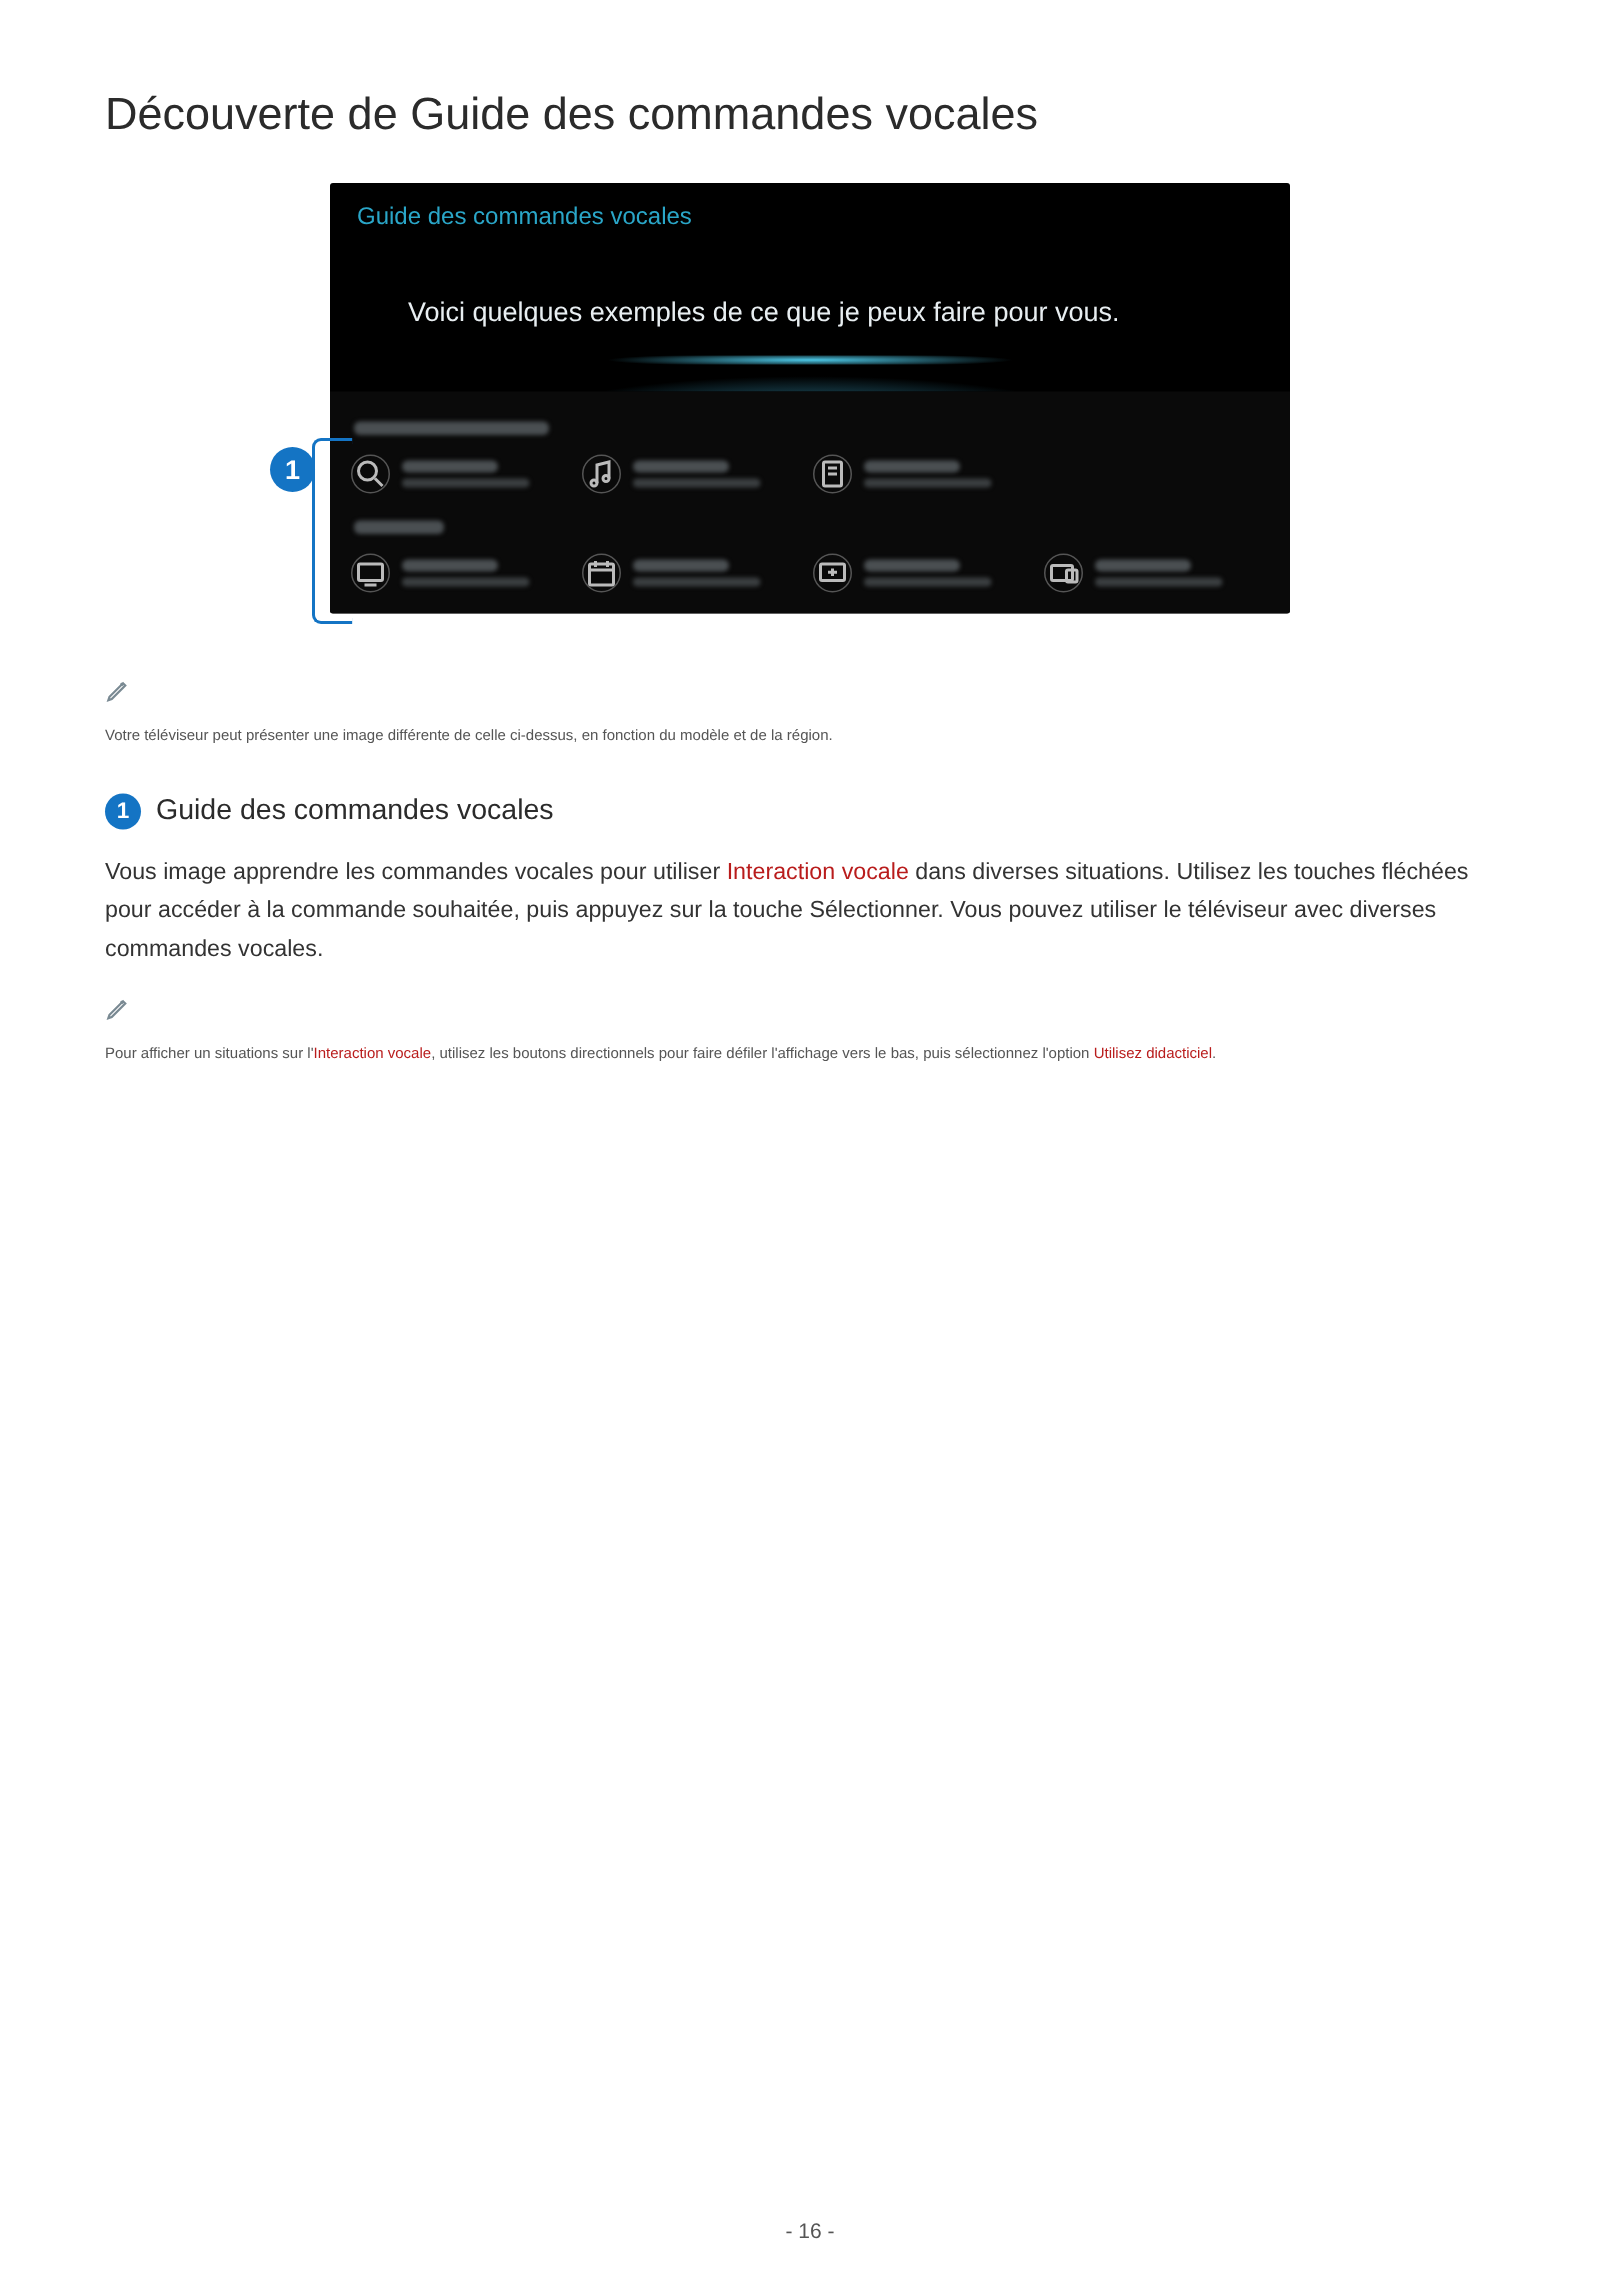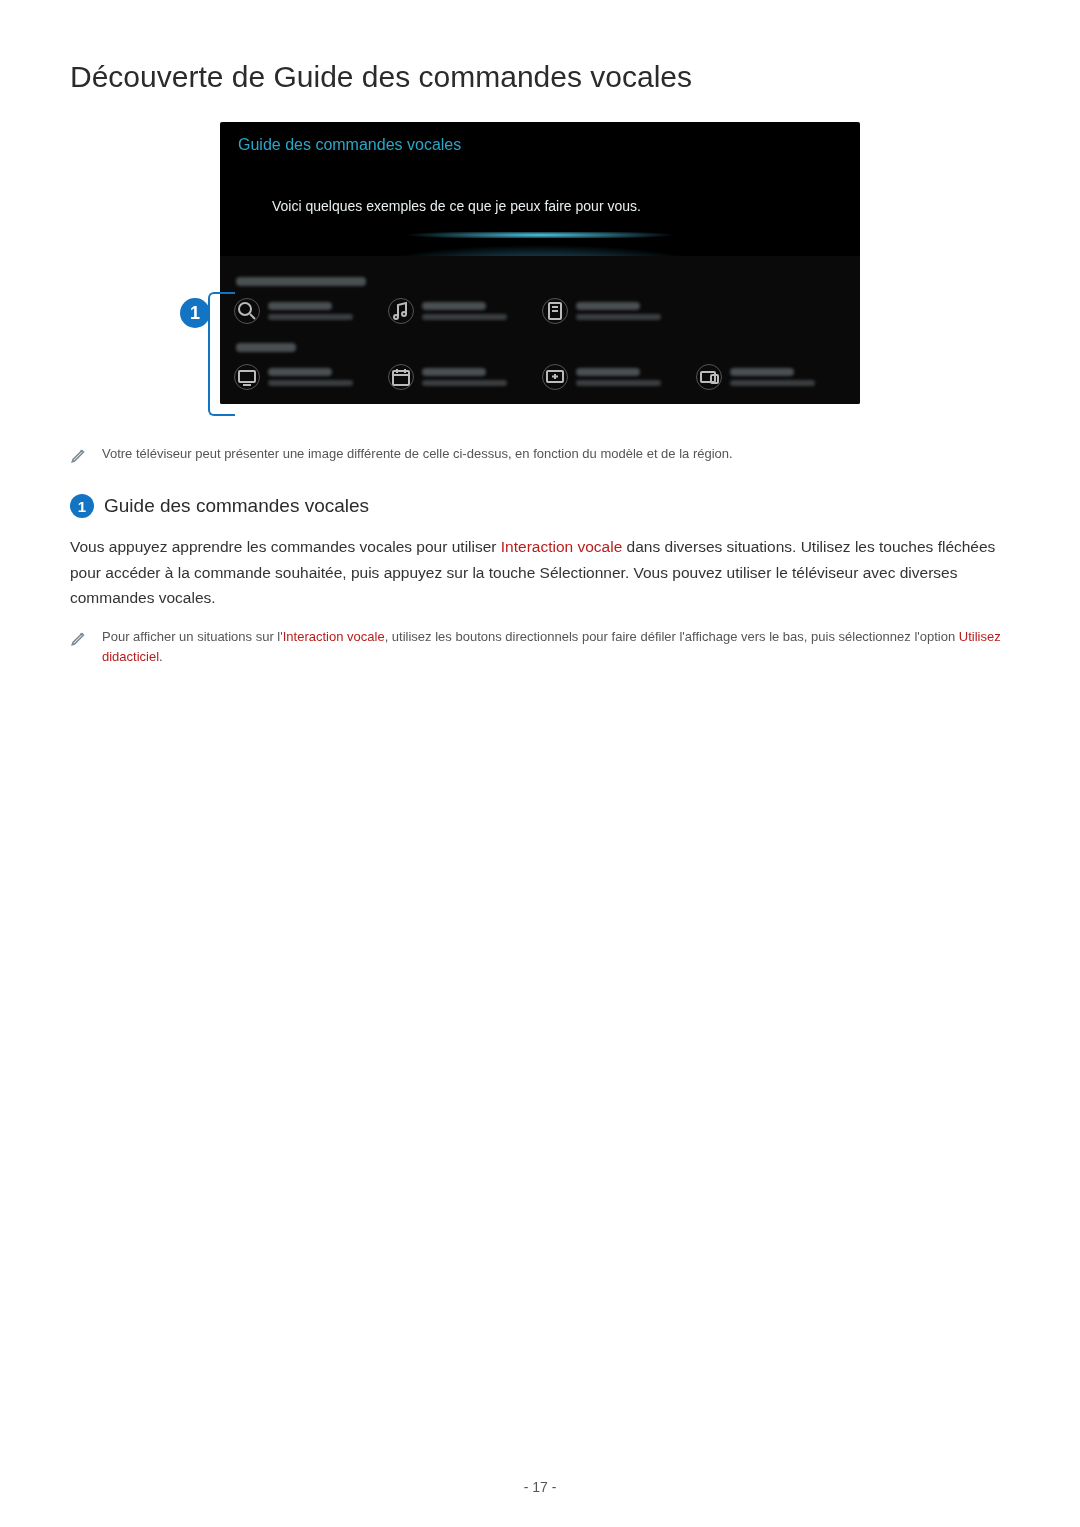--- a/index.html
+++ b/index.html
@@ -62,21 +62,21 @@
     border-radius: 2px;
     overflow: hidden;
   }
   .tv-header {
     padding: 14px 18px 8px 18px;
     color: #2aa6c8;
     font-size: 16px;
   }
   .tv-hero {
     padding: 36px 18px 18px 52px;
-    font-size: 14px;
+    font-size: 18px;
     color: #e8eef1;
     background: radial-gradient(ellipse 260px 40px at 50% 118%, rgba(70,190,230,0.7), rgba(0,0,0,0) 70%);
   }
   .tv-glow-bar {
     margin: 18px -18px 0 -52px;
     height: 6px;
     background: radial-gradient(ellipse 180px 6px at 50% 50%, #4cc7e6 0%, rgba(76,199,230,0) 75%);
   }
   .tv-darker {
     background: #0a0a0a;
@@ -124,23 +124,24 @@
     flex: 1;
   }
   .tile .tile-text .blur-text:first-child { width: 60%; }
   .tile .tile-text .blur-text:last-child  { width: 80%; background:#3a3e40; height:6px;}
 
   
   .note {
     display: flex;
     gap: 14px;
     color: #555;
-    font-size: 13px;
+    font-size: 10px;
     line-height: 1.55;
     margin: 0 0 30px 0;
+    flex-direction: column;
   }
   .note .pencil {
     flex-shrink: 0;
     width: 18px;
     height: 18px;
     margin-top: 2px;
   }
   .note .pencil svg { width: 18px; height: 18px; }
 
   .sub-heading {
@@ -311,29 +312,29 @@
     </span>
     <span>Votre téléviseur peut présenter une image différente de celle ci-dessus, en fonction du modèle et de la région.</span>
   </div>
 
   <div class="sub-heading">
     <span class="num-badge">1</span>
     <span class="sub-title">Guide des commandes vocales</span>
   </div>
 
   <p class="body-text">
-    <span>Vous appuyez apprendre les commandes vocales pour utiliser </span><span class="link">Interaction vocale</span><span> dans diverses situations. Utilisez les touches fléchées pour accéder à la commande souhaitée, puis appuyez sur la touche Sélectionner. Vous pouvez utiliser le téléviseur avec diverses commandes vocales.</span>
+    <span>Vous image apprendre les commandes vocales pour utiliser </span><span class="link">Interaction vocale</span><span> dans diverses situations. Utilisez les touches fléchées pour accéder à la commande souhaitée, puis appuyez sur la touche Sélectionner. Vous pouvez utiliser le téléviseur avec diverses commandes vocales.</span>
   </p>
 
   <div class="note">
     <span class="pencil">
       <svg viewBox="0 0 24 24" fill="none" stroke="#7a8a93" stroke-width="2">
           <path d="M3 21l3-1 12-12-2-2L4 18l-1 3z"></path>
           <path d="M14 6l2 2"></path>
         </svg>
     </span>
     <span>
       <span>Pour afficher un situations sur l'</span><span class="link">Interaction vocale</span><span>, utilisez les boutons directionnels pour faire défiler l'affichage vers le bas, puis sélectionnez l'option </span><span class="link">Utilisez didacticiel</span><span>.</span>
     </span>
   </div>
 
-  <div class="page-number">- 17 -</div>
+  <div class="page-number">- 16 -</div>
 </div>
 
 </body></html>

